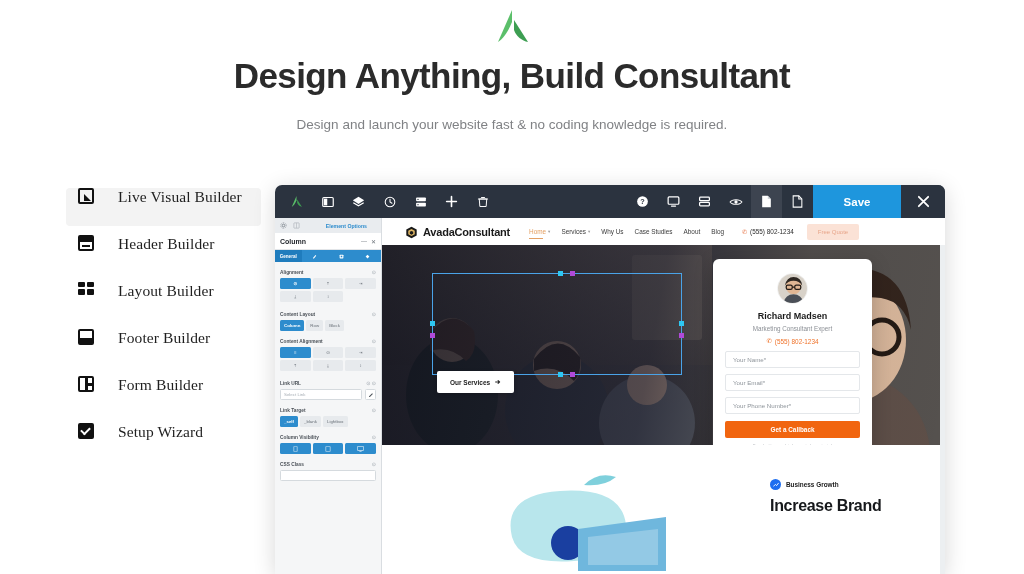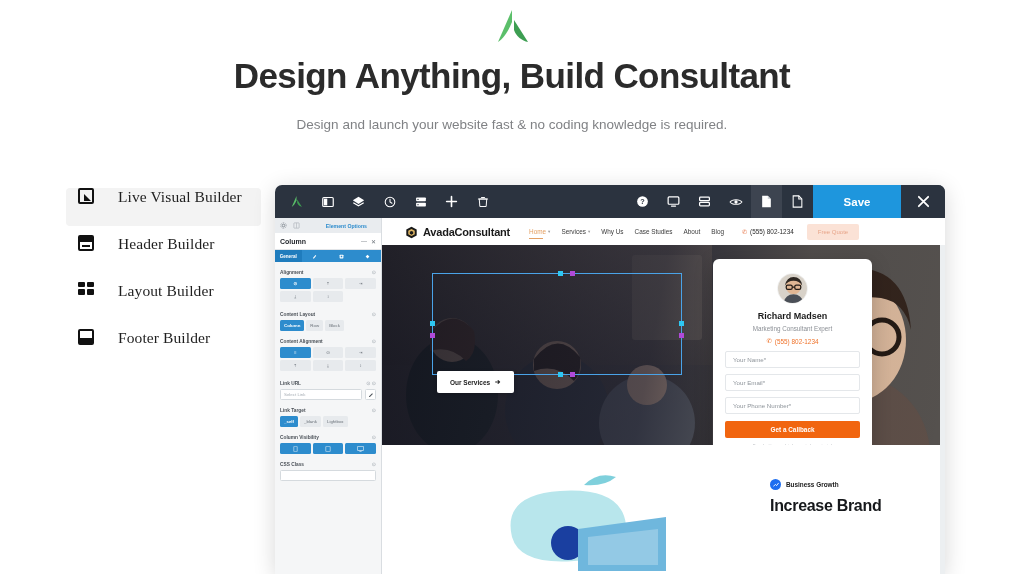--- a/index.html
+++ b/index.html
@@ -247,22 +247,30 @@
         </span>
       <span class="feature-label">Layout Builder</span>
     </div>
 
 
     <div class="feature-item">
       <span class="fico ic-footer"></span>
       <span class="feature-label">Footer Builder</span>
     </div>
 
-
-
+    <div class="feature-item">
+      <span class="fico ic-form"></span>
+      <span class="feature-label">Form Builder</span>
+    </div>
+
+
+    <div class="feature-item">
+      <span class="fico ic-check"></span>
+      <span class="feature-label">Setup Wizard</span>
+    </div>
   </div>
 
   <div class="builder">
 
     <div class="toolbar">
       <div class="tb-left">
         <div class="tbtn">
           <svg width="15" height="13" viewBox="0 0 44 36">
               <path d="M22 2 L8 34 C14 30 19 22 22 14 Z" fill="#5bbf6a"></path>
               <path d="M24 12 L38 34 C32 33 26 28 24 22 Z" fill="#3d9e52"></path>

